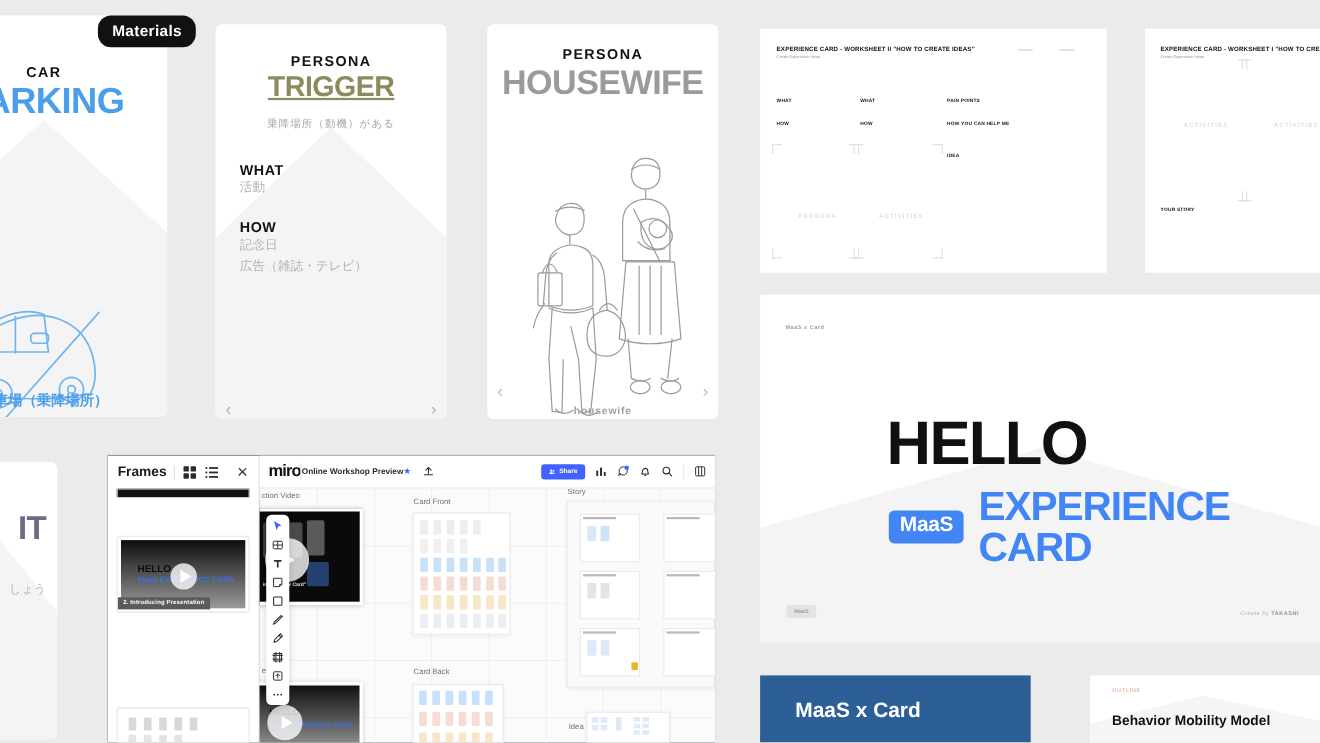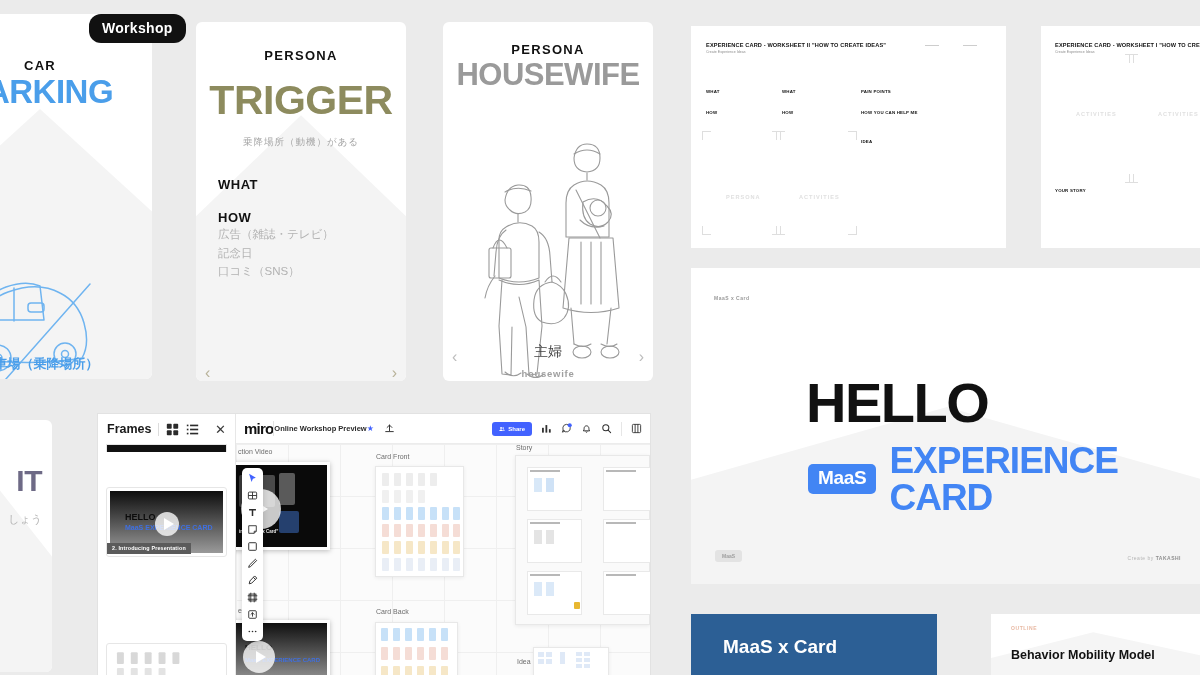--- a/index.html
+++ b/index.html
@@ -54,21 +54,21 @@
   }
   #card-parking .foot-jp {
     position:absolute; bottom: 50px; left:0; right:0; text-align:center;
     color:#4a9eea; font-size:13px; font-weight:700;
   }
   .art { position:absolute; left:0; top:0; width:100%; height:100%; pointer-events:none; }
 
   
   #card-trigger { left: 196px; top: 22px; width: 210px; height: 359px; }
   #card-trigger .kicker { margin-top: 26px; }
-  #card-trigger .bigword { color:#8d8b5e; margin-top: 16px; font-size:41px; }
+  #card-trigger .bigword { color:#8d8b5e; margin-top: 2px; font-size:26px;text-decoration:underline; }
   #card-trigger .subjp { margin-top: 14px; }
   .sect { position:relative; margin: 0 0 0 22px; }
   .sect h4 { font-size: 13px; font-weight:800; color:#111; letter-spacing:.5px; }
   .sect p  { font-size: 11.5px; color:#b2b2b2; line-height: 1.62; }
 
   
   #card-housewife { left: 443px; top: 22px; width: 210px; height: 359px; }
   #card-housewife .kicker { margin-top: 20px; }
   #card-housewife .bigword { color:#9a9a9a; margin-top: 2px; font-size:31px; }
   #card-housewife .foot-jp {
@@ -114,21 +114,21 @@
   #tile-maas .t { position:absolute; left:32px; top:22px; color:#fff; font-size:19px; font-weight:700; }
   #tile-behavior { position:absolute; left:991px; top:614px; width:222px; height:61px; background:#fff; overflow:hidden; }
   #tile-behavior .wash3 { position:absolute; left:0; right:0; bottom:0; height:70%; background:#f5f5f5;
       clip-path: polygon(0% 60%, 46% 0%, 100% 60%, 100% 100%, 0% 100%); }
   #tile-behavior .lbl { position:absolute; left:20px; top:11px; font-size:5px; font-weight:800; color:#e8b9a3; letter-spacing:.6px; }
   #tile-behavior .t { position:absolute; left:20px; top:34px; font-size:12.5px; font-weight:700; color:#111; }
 
   
   #card-partial { left:-60px; top:420px; width:112px; height:252px; }
   #card-partial .bigword { position:absolute; right:10px; top:45px; font-size:30px; color:#6e6a86; text-align:right; }
-  #card-partial .jp { position:absolute; right:10px; top:92px; font-size:11px; color:#b4b4b4; }
+  #card-partial .jp { position:absolute; right:10px; top:108px; font-size:11px; color:#b4b4b4; }
 
   
   #miro { position:absolute; left:98px; top:414px; width:552px; height:262px; background:#0f172a;
           box-shadow: 0 0 0 1px #e2e2e2; overflow:hidden; }
   #frames-panel { position:absolute; left:0; top:0; width:138px; height:100%; background:#fff; border-right:1px solid #e7e7e7; }
   .fp-head { display:flex; align-items:center; height:30px; padding:0 9px; gap:7px; }
   .fp-title { font-size:12.5px; font-weight:700; color:#1a1a1a; }
   .fp-sep { width:1px; height:13px; background:#dcdcdc; }
   .fp-ic { width:13px; height:13px; color:#2b2b2b; }
   .fp-x { margin-left:auto; font-size:13px; color:#3a3a3a; line-height:1; cursor:pointer; }
@@ -190,36 +190,36 @@
           <rect x="100" y="245" width="16" height="9" rx="3"></rect>
           <path d="M40 288 h16 M38 294 h20 M38 300 h20"></path>
           <circle cx="26" cy="292" r="5"></circle>
           <path d="M162 226 L70 330"></path>
         </g>
       </svg>
       <div class="foot-jp">駐車場（乗降場所）</div>
 
     </div>
   </div>
-  <div class="badge-materials">Workshop</div>
+  <div class="badge-materials">Materials</div>
 
   <div class="card" id="card-trigger">
     <div class="wash"></div>
     <div class="inner">
       <div class="kicker">PERSONA</div>
       <div class="bigword">TRIGGER</div>
       <div class="subjp">乗降場所（動機）がある</div>
       <div class="sect" style="margin-top:28px">
         <h4>WHAT</h4>
+        <p>活動</p>
       </div>
       <div class="sect" style="margin-top:18px">
         <h4>HOW</h4>
+        <p>記念日</p>
         <p>広告（雑誌・テレビ）</p>
-        <p>記念日</p>
-        <p>口コミ（SNS）</p>
       </div>
       <div class="arrow-l">‹</div>
       <div class="arrow-r">›</div>
     </div>
   </div>
 
   <div class="card" id="card-housewife">
     <div class="inner">
       <div class="kicker">PERSONA</div>
       <div class="bigword">HOUSEWIFE</div>
@@ -253,21 +253,20 @@
           <path d="M138 200 v62 M148 200 v62 M158 200 v62"></path>
           <path d="M128 266 l3 36 M168 266 l-4 36"></path>
           <path d="M131 302 q9 5 17 0 M158 302 q9 5 16 0"></path>
           <ellipse cx="139" cy="310" rx="9" ry="6"></ellipse>
           <ellipse cx="167" cy="310" rx="9" ry="6"></ellipse>
           <path d="M140 160 q14 -8 24 4 q8 8 1 16 q-8 8 -18 2 q-9 -6 -7 -22z"></path>
           <circle cx="155" cy="166" r="8"></circle>
           <path d="M137 178 q10 10 24 6"></path>
         </g>
       </svg>
-      <div class="foot-jp">主婦</div>
       <div class="foot-en">housewife</div>
       <div class="arrow-l">‹</div>
       <div class="arrow-r">›</div>
     </div>
   </div>
 
   <div class="sheet" id="sheet-2">
     <div style="position:absolute;left:15px;top:16px;">
       <div class="sheet-title">EXPERIENCE CARD - WORKSHEET II "HOW TO CREATE IDEAS"</div>
       <div class="sheet-sub">Create Experience Ideas</div>

